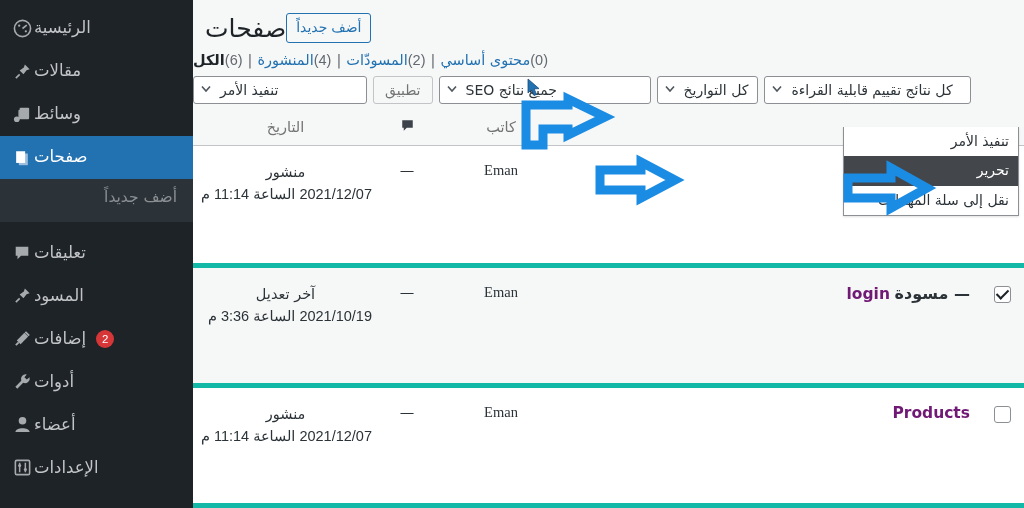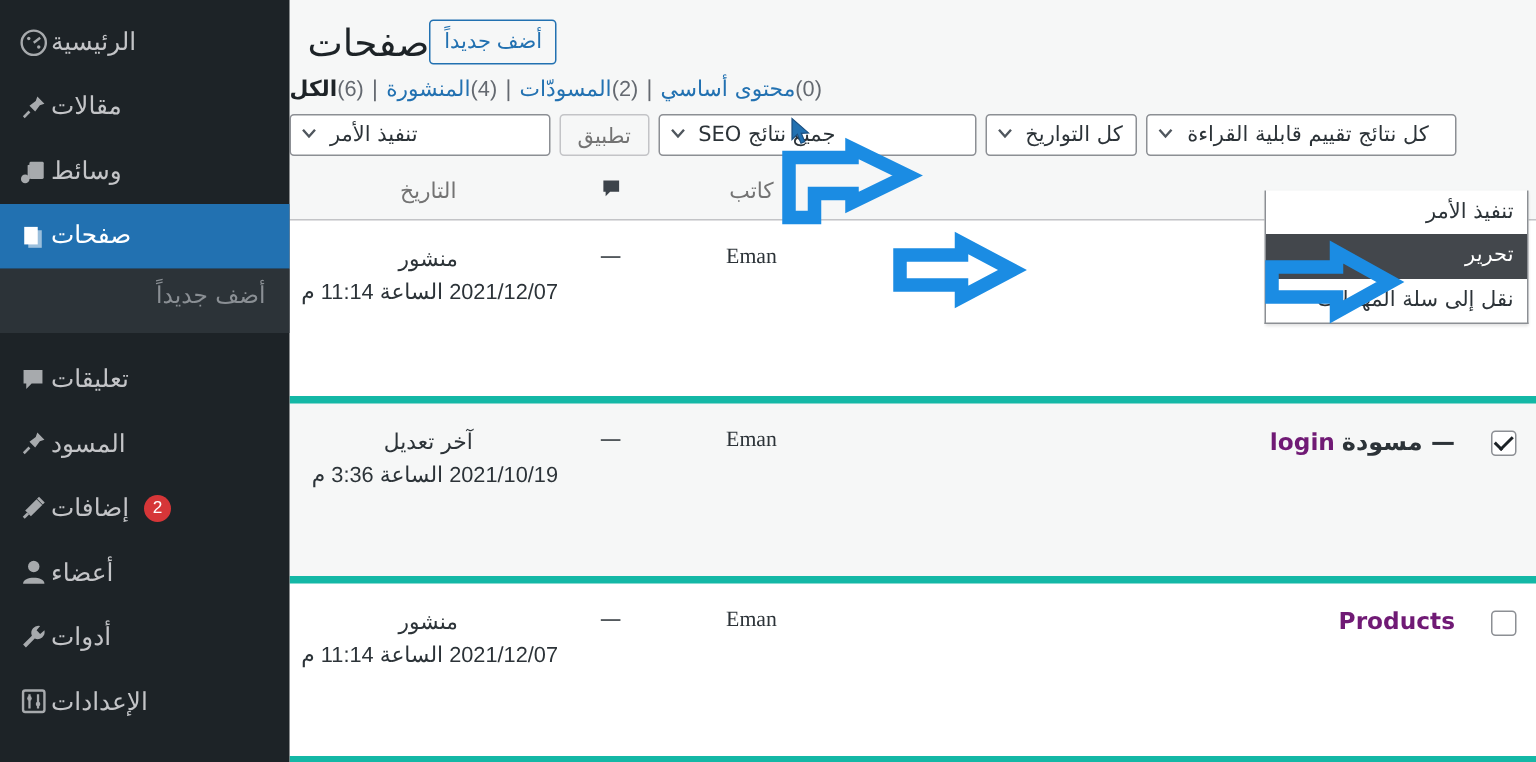--- a/index.html
+++ b/index.html
@@ -403,34 +403,34 @@
             <path d="M3 17 L6 14" stroke="currentColor" stroke-width="2"></path>
           </svg>
       </span>
       <span class="mi-label">إضافات</span>
       <span class="badge">2</span>
     </div>
 
     <div class="menu-item">
       <span class="mi-icon">
         <svg width="19" height="19" viewBox="0 0 20 20">
+            <path d="M14.5 2.5 A5 5 0 0 0 8.7 9.3 L2.5 15.5 L4.5 17.5 L10.7 11.3 A5 5 0 0 0 17.5 5.5 L14.5 8 L12 5.5 Z" fill="currentColor"></path>
+          </svg>
+      </span>
+      <span class="mi-label">أدوات</span>
+    </div>
+
+    <div class="menu-item">
+      <span class="mi-icon">
+        <svg width="19" height="19" viewBox="0 0 20 20">
             <circle cx="10" cy="6" r="4" fill="currentColor"></circle>
             <path d="M2.5 18 C2.5 12.5 17.5 12.5 17.5 18 Z" fill="currentColor"></path>
           </svg>
       </span>
       <span class="mi-label">أعضاء</span>
-    </div>
-
-    <div class="menu-item">
-      <span class="mi-icon">
-        <svg width="19" height="19" viewBox="0 0 20 20">
-            <path d="M14.5 2.5 A5 5 0 0 0 8.7 9.3 L2.5 15.5 L4.5 17.5 L10.7 11.3 A5 5 0 0 0 17.5 5.5 L14.5 8 L12 5.5 Z" fill="currentColor"></path>
-          </svg>
-      </span>
-      <span class="mi-label">أدوات</span>
     </div>
 
     <div class="menu-item">
       <span class="mi-icon">
         <svg width="19" height="19" viewBox="0 0 20 20">
             <rect x="2.5" y="2.5" width="15" height="15" rx="1.5" fill="none" stroke="currentColor" stroke-width="1.7"></rect>
             <path d="M7 5 V15 M13 5 V15" stroke="currentColor" stroke-width="1.6"></path>
             <circle cx="7" cy="8" r="1.6" fill="currentColor"></circle>
             <circle cx="13" cy="12" r="1.6" fill="currentColor"></circle>
           </svg>

